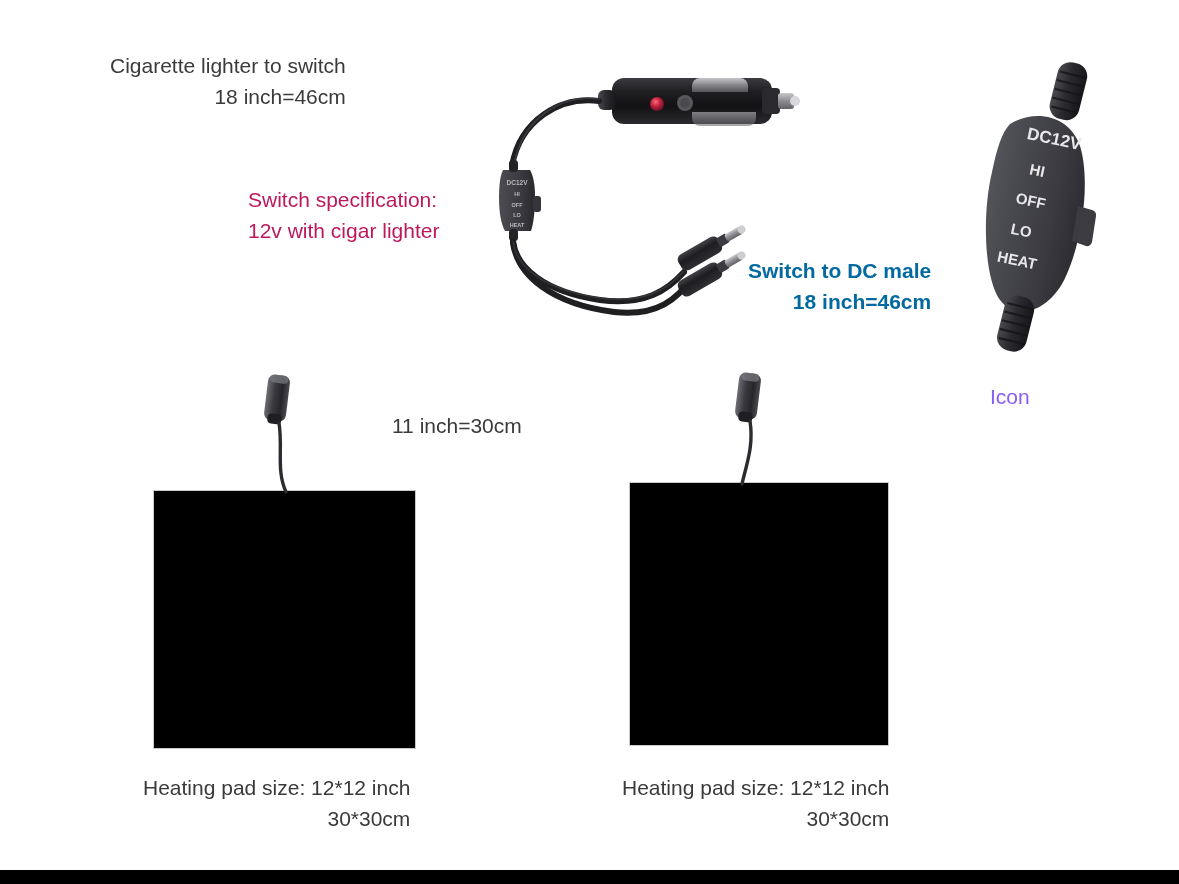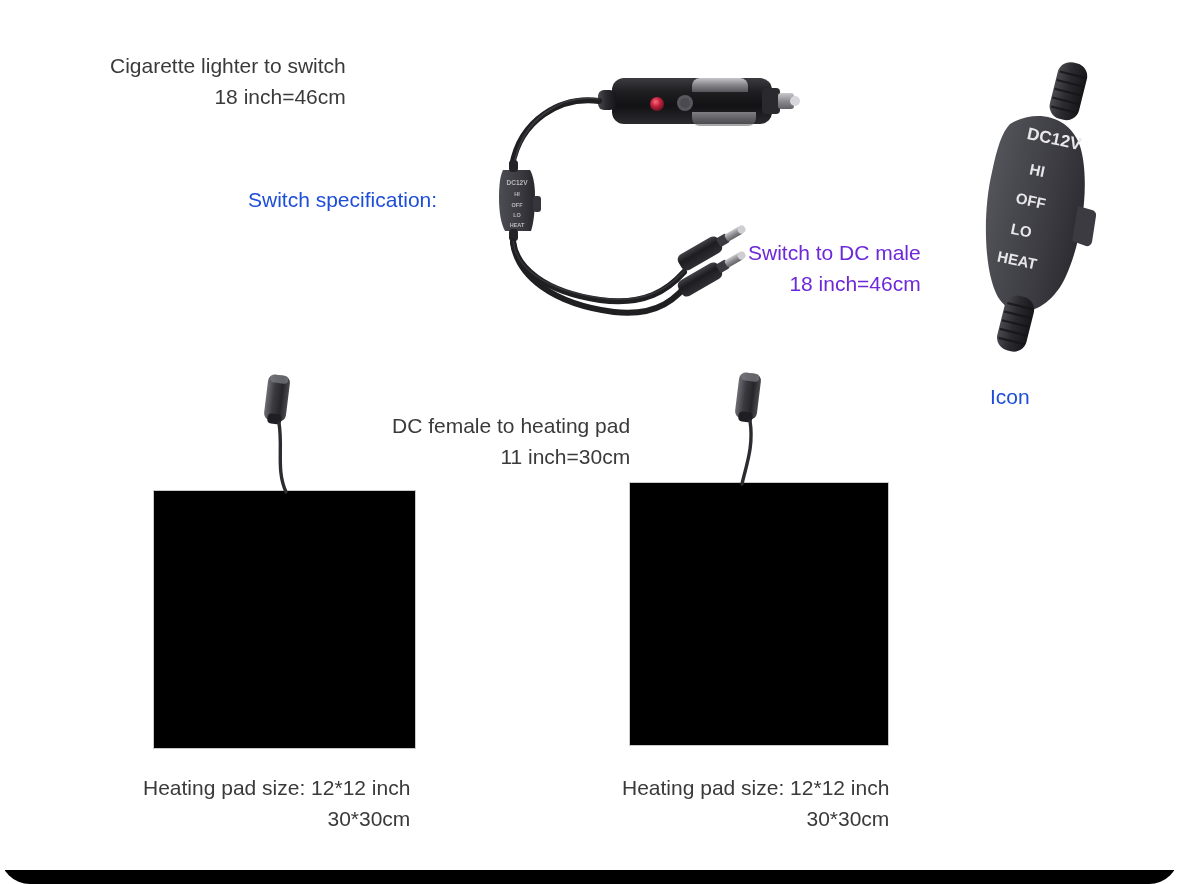--- a/index.html
+++ b/index.html
@@ -66,42 +66,42 @@
   }
   .ctrl-text-sm {
     font-family: "Liberation Sans", sans-serif;
     fill: #b9b9bd;
     font-weight: bold;
   }
 </style>
 </head>
 <body>
 
-<div id="stage" style="background: rgb(255, 255, 255); border-radius: 30px;">
+<div id="stage" style="background: rgb(255, 255, 255);">
 
   <div class="label" style="left: 110px; top: 50px; color: rgb(58, 58, 58);">
     <span class="ln">Cigarette lighter to switch</span>
     <span class="ln ctr">18 inch=46cm</span>
   </div>
 
-  <div class="label" style="left: 248px; top: 184px; color: #1d4ed8;">
+  <div class="label" style="left: 248px; top: 184px; color: #be185d;">
     <span class="ln">Switch specification:</span>
-  </div>
-
-  <div class="label" style="left: 748px; top: 237px; color: #6d28d9;">
+    <span class="ln">12v with cigar lighter</span>
+  </div>
+
+  <div class="label" style="left: 748px; top: 255px; color: #0369a1; font-weight: bold;">
     <span class="ln">Switch to DC male</span>
     <span class="ln ctr">18 inch=46cm</span>
   </div>
 
   <div class="label" style="left: 392px; top: 410px; color: rgb(58, 58, 58);">
-    <span class="ln">DC female to heating pad</span>
     <span class="ln ctr">11 inch=30cm</span>
   </div>
 
-  <div class="label" style="left: 990px; top: 381px; color: #1d4ed8;">
+  <div class="label" style="left: 990px; top: 381px; color: #8b5cf6;">
     <span class="ln">Icon</span>
   </div>
 
   <div class="label" style="left: 143px; top: 772px; color: rgb(58, 58, 58);">
     <span class="ln">Heating pad size: 12*12 inch</span>
     <span class="ln ctr">30*30cm</span>
   </div>
 
   <div class="label" style="left: 622px; top: 772px; color: rgb(58, 58, 58);">
     <span class="ln">Heating pad size: 12*12 inch</span>

